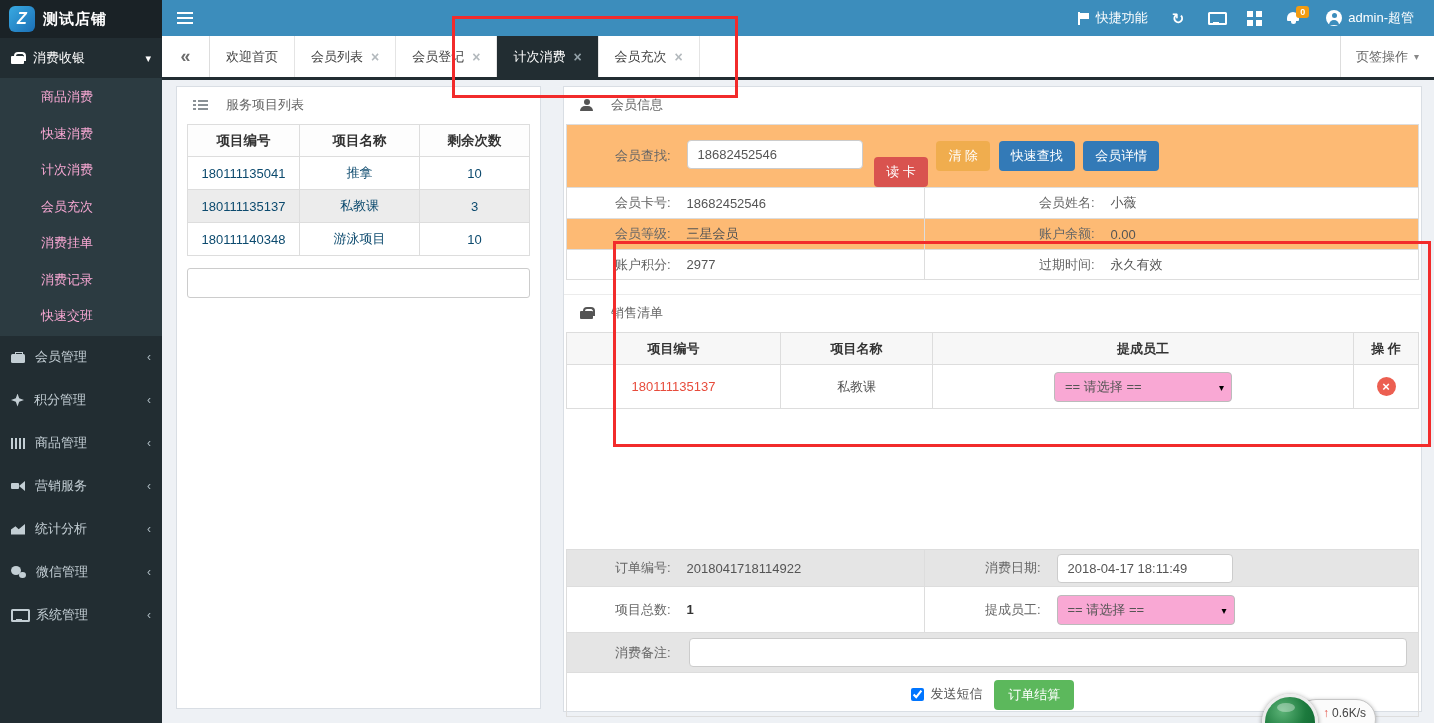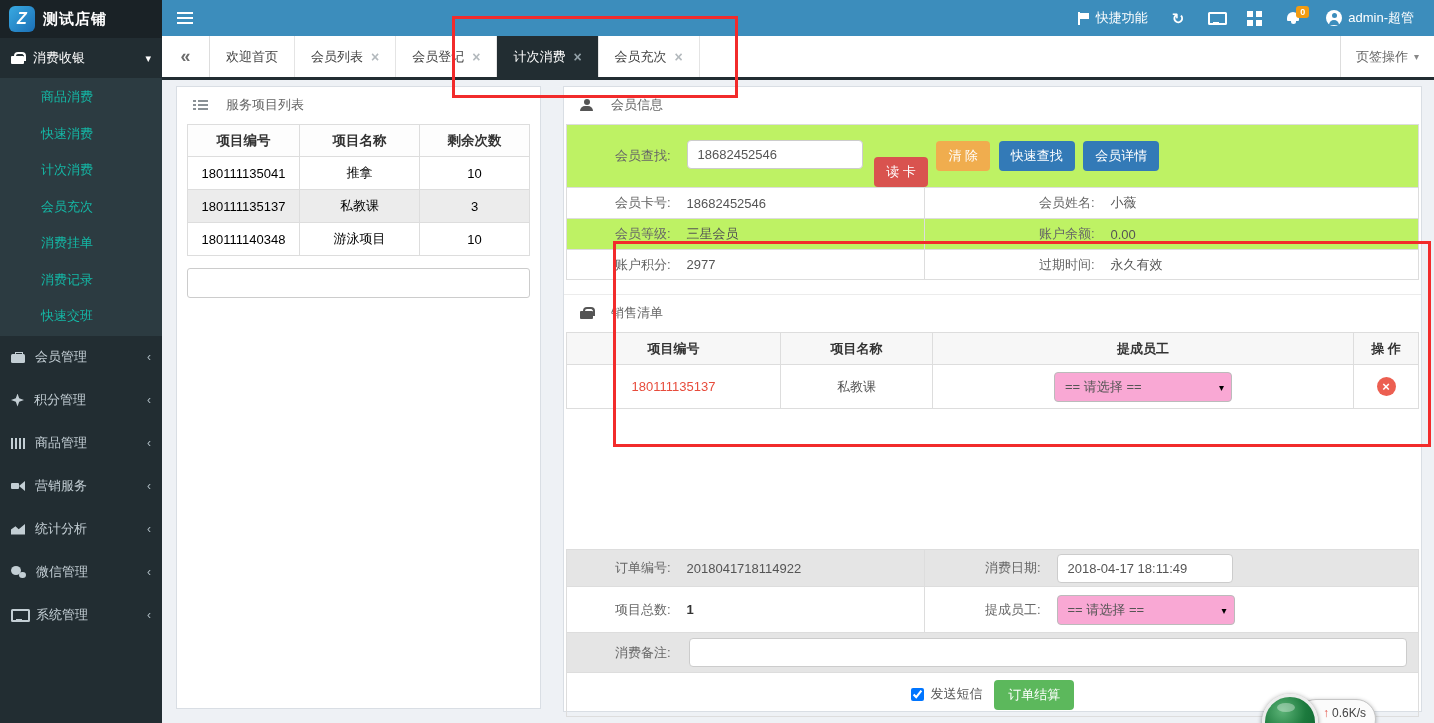--- a/index.html
+++ b/index.html
@@ -9,21 +9,21 @@
   
   .sidebar { position:absolute; left:0; top:0; bottom:0; width:162px; background:#222d32; z-index:10; }
   .brand { height:38px; background:#1a2226; display:flex; align-items:center; padding:0 9px; gap:8px; }
   .brand-logo { width:26px; height:26px; border-radius:6px; flex:0 0 26px;
     background:linear-gradient(135deg,#39aae2,#1b6fb5); color:#fff; font-weight:bold; font-style:italic;
     font-size:16px; display:flex; align-items:center; justify-content:center; }
   .brand-name { color:#fff; font-weight:bold; font-size:15px; letter-spacing:1px; }
   .menu-group-active { height:40px; display:flex; align-items:center; gap:9px; padding:0 11px; color:#fff; font-size:13px; }
   .menu-group-active .caret { margin-left:auto; font-size:11px; color:#fff; }
   .submenu { background:#2c3b41; padding:1px 0; }
-  .submenu-item { height:36.5px; line-height:36.5px; padding-left:41px; color:#14b8a6; font-size:13px; cursor:pointer; }
+  .submenu-item { height:36.5px; line-height:36.5px; padding-left:41px; color:#f9a8d4; font-size:13px; cursor:pointer; }
   .menu-item { height:43px; display:flex; align-items:center; gap:10px; padding:0 11px; color:#c3ced4; font-size:13px; cursor:pointer; }
   .menu-item .chev { margin-left:auto; font-size:12px; color:#aab8bf; }
 
   
   .ic { display:inline-block; position:relative; flex:0 0 auto; }
   .ic-bag { width:13px; height:12px; }
   .ic-bag::before { content:""; position:absolute; left:2.5px; top:0; width:8px; height:7px;
     border:2px solid currentColor; border-bottom:none; border-radius:4px 4px 0 0; }
   .ic-bag::after { content:""; position:absolute; left:0; top:4px; width:13px; height:8px; background:currentColor; border-radius:1px; }
   .ic-briefcase { width:14px; height:11px; }
@@ -95,29 +95,29 @@
   .panel { position:absolute; background:#fff; border:1px solid #d9dee4; }
   .panel-left { left:14px; top:6px; width:365px; bottom:14px; }
   .panel-right { left:401px; top:6px; width:859px; bottom:11px; }
   .section-head { padding:9px 10px 10px 16px; display:flex; align-items:center; gap:18px; color:#666; font-size:13px; }
   .sub-divider { border-top:1px solid #ececec; margin-top:14px; }
 
   table { border-collapse:collapse; font-size:13px; color:#555; }
   .service-table { width:calc(100% - 20px); margin:0 10px; }
   .service-table th, .service-table td { border:1px solid #ddd; text-align:center; }
   .service-table th { height:32px; font-weight:bold; color:#333; background:#fdfdfd; font-size:13.5px; }
-  .service-table td { height:33px; color:#000000; }
+  .service-table td { height:33px; color:#0c4a6e; }
   .service-table tr.sel td { background:#ececec; }
   .empty-box { margin:12px 10px; height:30px; border:1px solid #ccc; border-radius:3px; background:#fff; }
 
   .kv-table { width:calc(100% - 4px); margin:0 2px; border:1px solid #ddd; }
   .kv-table td { border-top:1px solid #ddd; padding:0 8px; }
   .kv-table tr:first-child td { border-top:none; }
   .kv-table td.mid { border-left:1px solid #ddd; }
-  .kv-table tr.alt td { background:#bef264; }
+  .kv-table tr.alt td { background:#fdba74; }
   .lbl { text-align:right; color:#666; white-space:nowrap; }
   .val { color:#555; }
 
   .txt-input { height:29px; border:1px solid #ccc; border-radius:4px; padding:0 10px; font-size:13px; color:#555;
     font-family:inherit; background:#fff; }
   .btn { display:inline-block; height:30px; line-height:30px; padding:0 12px; border:none; border-radius:4px;
     color:#fff; font-size:13px; cursor:pointer; font-family:inherit; vertical-align:middle; }
   .btn-red { background:#d9534f;margin-top:32px; }
   .btn-orange { background:#f0ad4e; }
   .btn-blue { background:#337ab7; }

